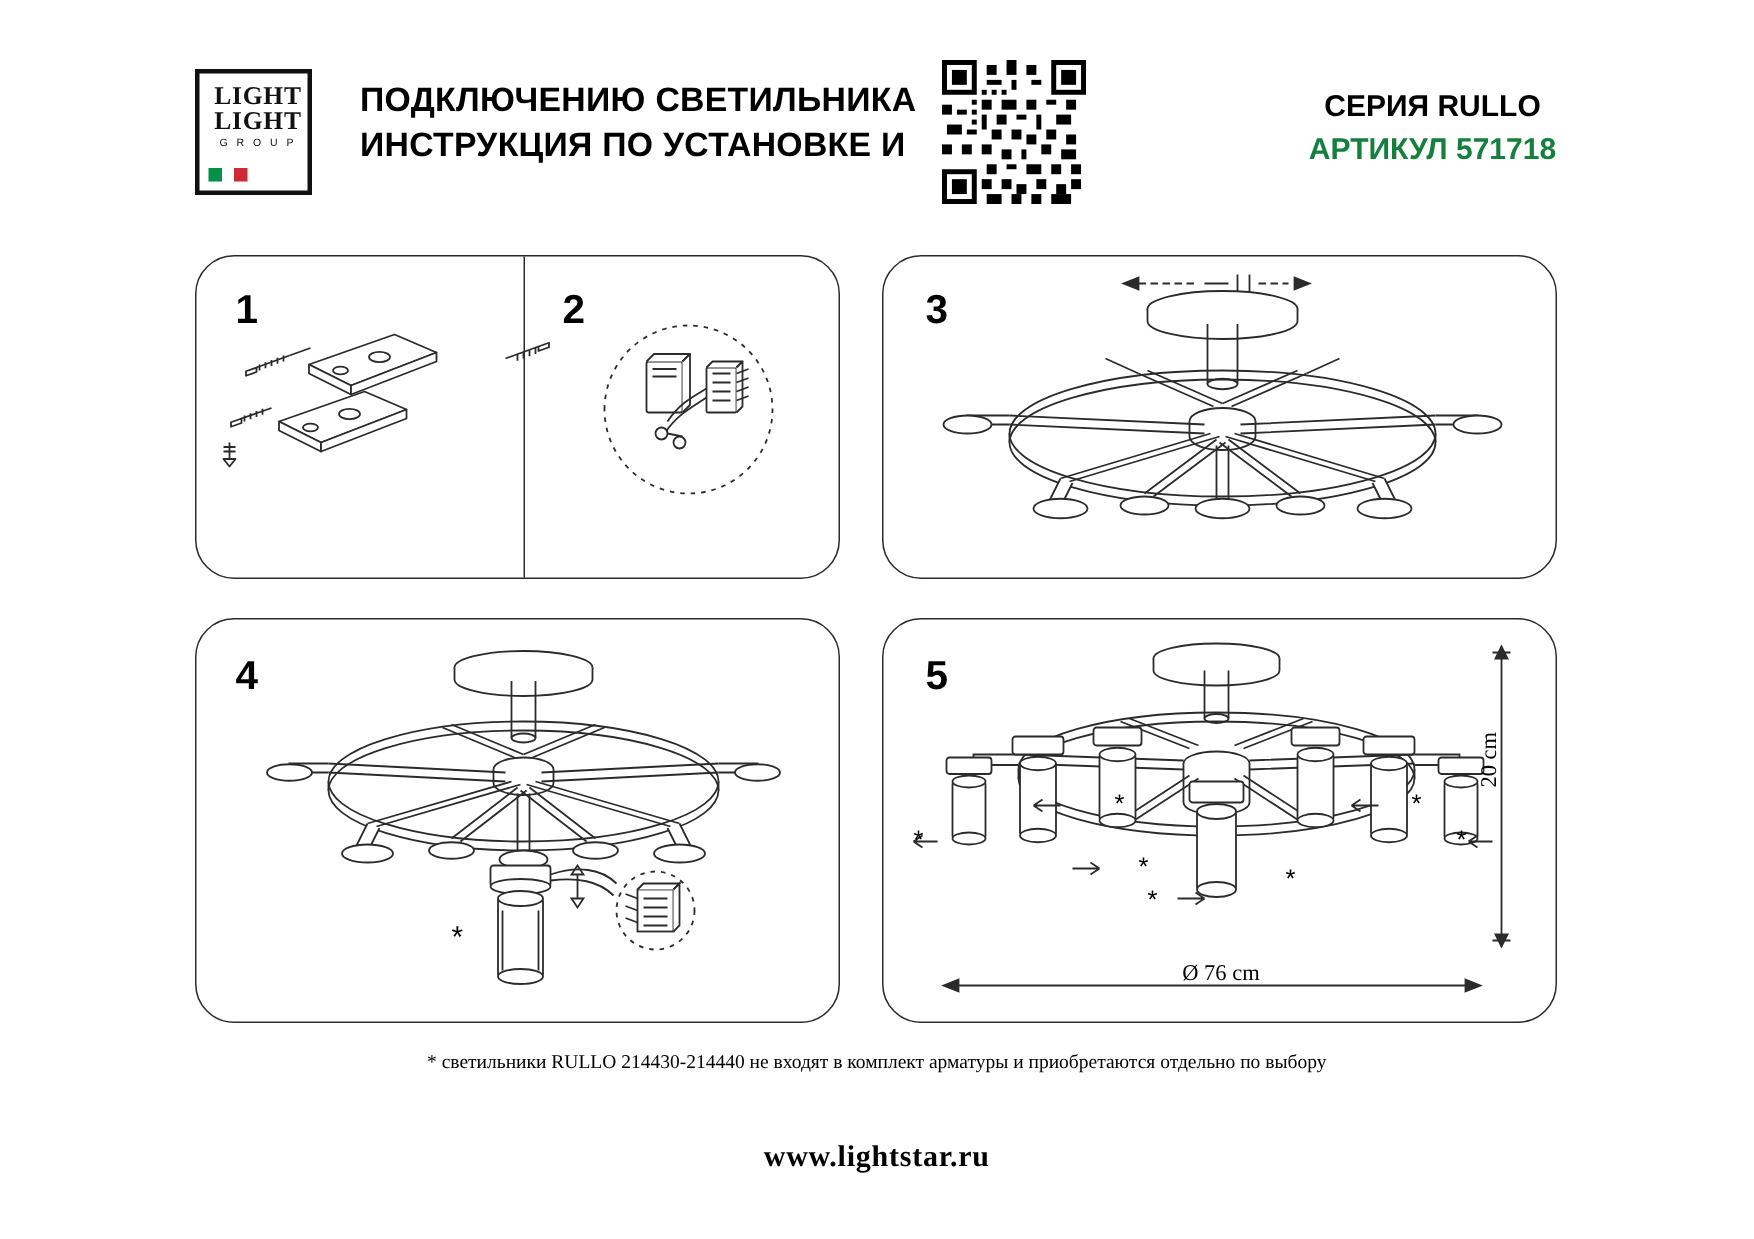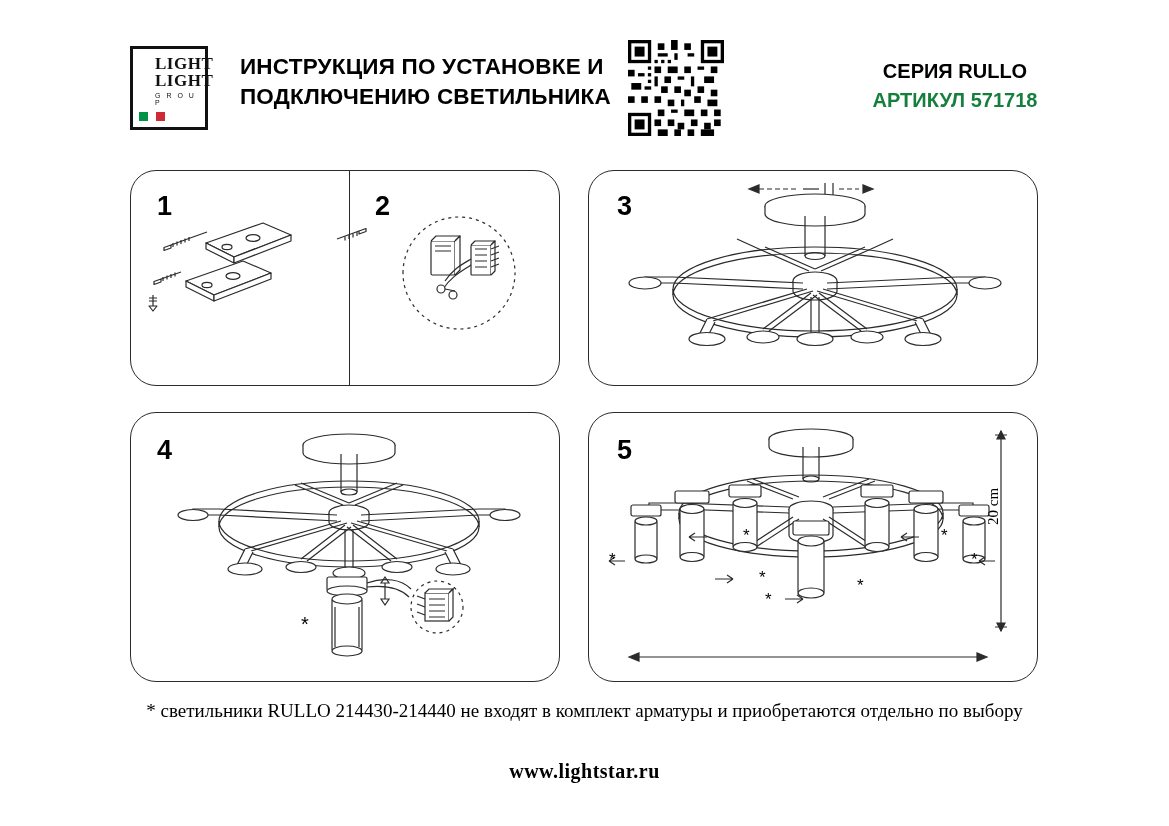--- a/index.html
+++ b/index.html
@@ -27,21 +27,22 @@
     height: 150px;
   }
   .logo-box {
     position: absolute;
     left: 130px;
     top: 46px;
     width: 78px;
     height: 84px;
     border: 3px solid #111;
     box-sizing: border-box;
-    padding: 6px 0 0 22px;
+    padding: 6px 0 0 6px;
+    text-align: center;
   }
   .logo-line {
     font-family: "Liberation Serif", serif;
     font-weight: bold;
     font-size: 17px;
     line-height: 17px;
     letter-spacing: .5px;
     color: #111;
   }
   .logo-group {
@@ -138,21 +139,21 @@
   .art { position: absolute; left: 0; top: 0; }
 
   
   .footnote {
     position: absolute;
     left: 0;
     top: 700px;
     width: 1169px;
     text-align: center;
     font-family: "Liberation Serif", serif;
-    font-size: 19px;
+    font-size: 13px;
     color: #000;
   }
   .weblink {
     position: absolute;
     left: 0;
     top: 760px;
     width: 1169px;
     text-align: center;
     font-family: "Liberation Serif", serif;
     font-weight: bold;
@@ -173,22 +174,22 @@
       <div class="logo-line">LIGHT</div>
       <div class="logo-group">G R O U P</div>
       <div class="logo-flag">
         <i class="flag-g"></i>
           <i class="flag-w"></i>
           <i class="flag-r"></i>
       </div>
     </div>
 
     <div class="title-block">
+      <div class="title-line">ПОДКЛЮЧЕНИЮ СВЕТИЛЬНИКА</div>
       <div class="title-line">ИНСТРУКЦИЯ ПО УСТАНОВКЕ И</div>
-      <div class="title-line">ПОДКЛЮЧЕНИЮ СВЕТИЛЬНИКА</div>
     </div>
 
     <div class="qr">
       <svg width="96" height="96" viewBox="0 0 29 29">
         <rect width="29" height="29" fill="#fff"></rect>
         <g fill="#000">
 
           <rect x="0" y="0" width="7" height="7"></rect>
             <rect x="1" y="1" width="5" height="5" fill="#fff"></rect>
             <rect x="2" y="2" width="3" height="3"></rect>
@@ -580,18 +581,20 @@
         <text x="176" y="192">*</text>
         <text x="268" y="178">*</text>
         <text x="352" y="128">*</text>
         <text x="382" y="152">*</text>
       </g>
     </svg>
 
     <div style="position:absolute; left:396px; top:112px; font-family:'Liberation Serif', serif; font-size:15px;
                 transform:rotate(-90deg); transform-origin:left top;">20 cm</div>
 
+    <div style="position:absolute; left:0; top:228px; width:450px; text-align:center;
+                font-family:'Liberation Serif', serif; font-size:15px;">Ø 76 cm</div>
   </div>
 
   <div class="footnote">* светильники RULLO 214430-214440 не входят в комплект арматуры и приобретаются отдельно по выбору</div>
   <div class="weblink">www.lightstar.ru</div>
 
 </div>
 
 </body></html>

